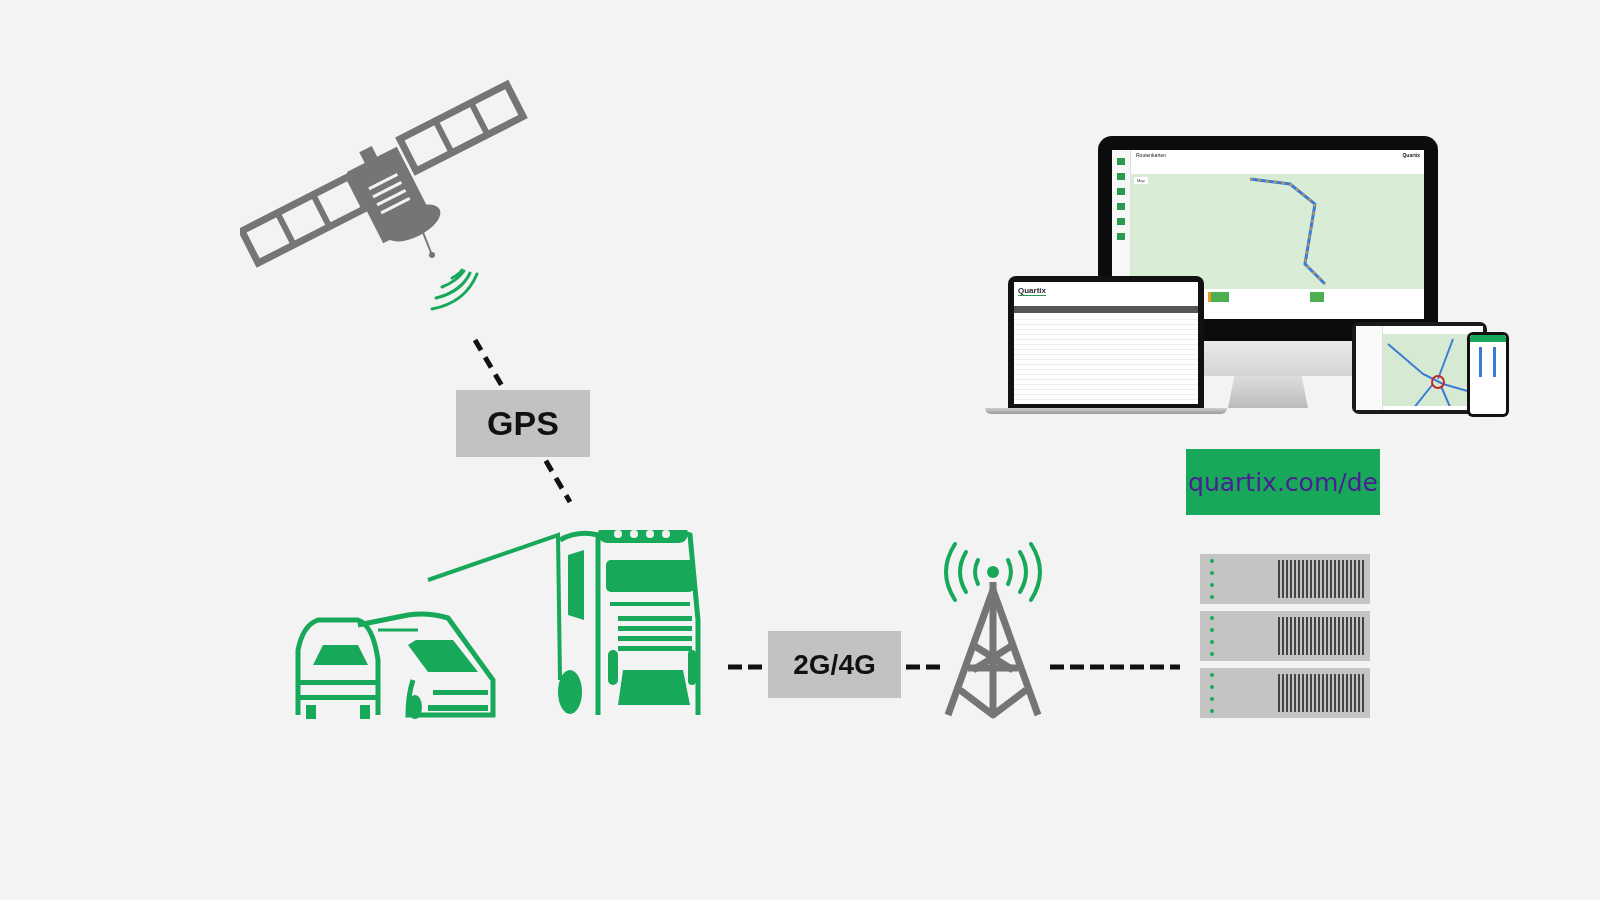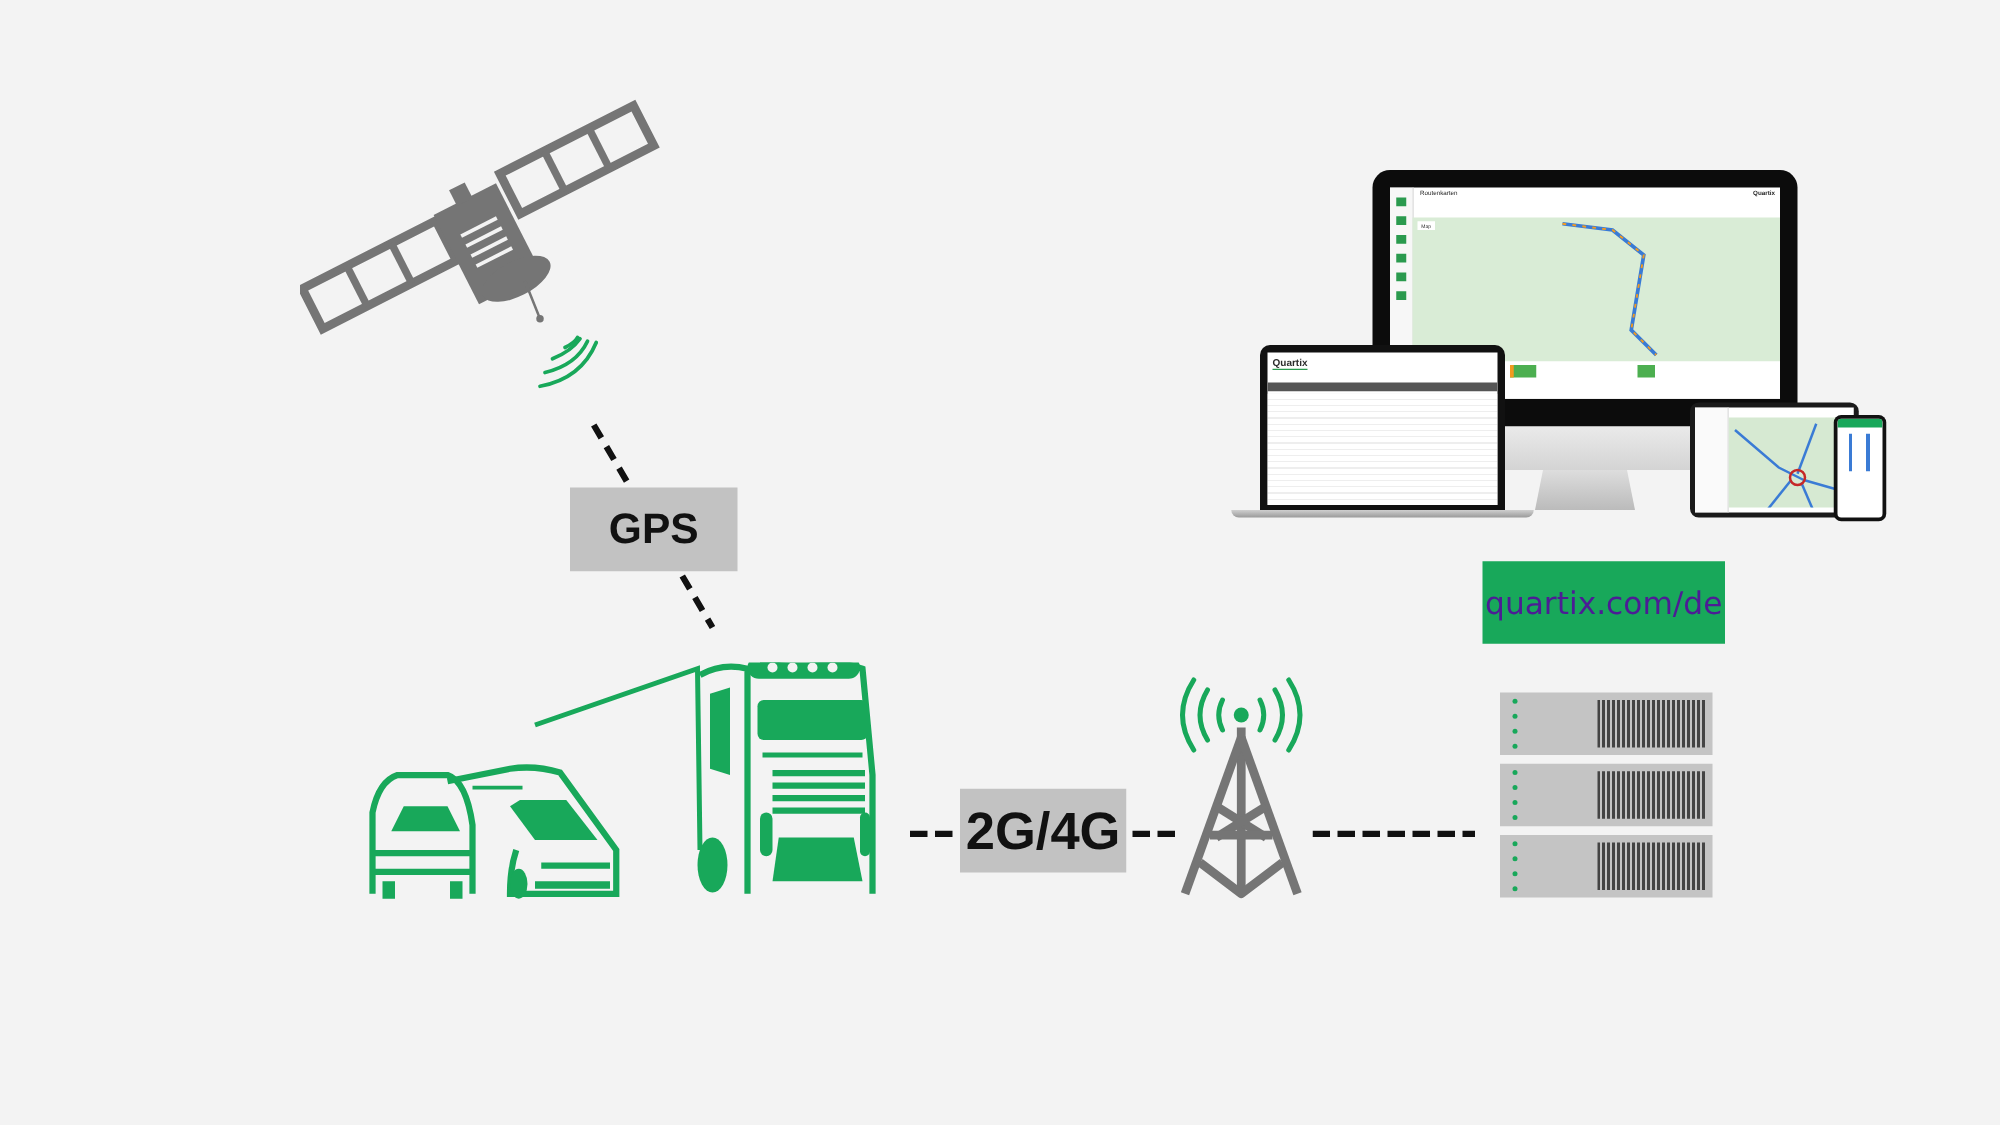--- a/index.html
+++ b/index.html
@@ -119,21 +119,21 @@
     <ellipse cx="292" cy="162" rx="12" ry="22" stroke="none"></ellipse>
     <rect x="330" y="120" width="10" height="35" rx="5" stroke="none"></rect>
     <rect x="410" y="120" width="8" height="35" rx="4" stroke="none"></rect>
   </g>
 </svg>
 
 <svg class="abs" style="left:728px;top:660px" width="260" height="14">
   <line x1="0" y1="7" x2="40" y2="7" stroke="#111" stroke-width="5" stroke-dasharray="14,6"></line>
   <line x1="178" y1="7" x2="218" y2="7" stroke="#111" stroke-width="5" stroke-dasharray="14,6"></line>
 </svg>
-<div class="label-box" style="left:768px;top:631px;width:133px;height:67px;font-size:42px;">2G/4G</div>
+<div class="label-box" style="left:768px;top:631px;width:133px;height:67px;font-size:28px;">2G/4G</div>
 
 <svg class="abs" style="left:938px;top:540px" width="110" height="180" viewBox="0 0 110 180">
   <g fill="none" stroke="#18a85a" stroke-width="4" stroke-linecap="round">
     <path d="M40 20 q-6 12 0 24"></path>
       <path d="M70 20 q6 12 0 24"></path>
     <path d="M28 12 q-12 20 0 40"></path>
       <path d="M82 12 q12 20 0 40"></path>
     <path d="M17 4 q-18 28 0 56"></path>
       <path d="M93 4 q18 28 0 56"></path>
   </g>

